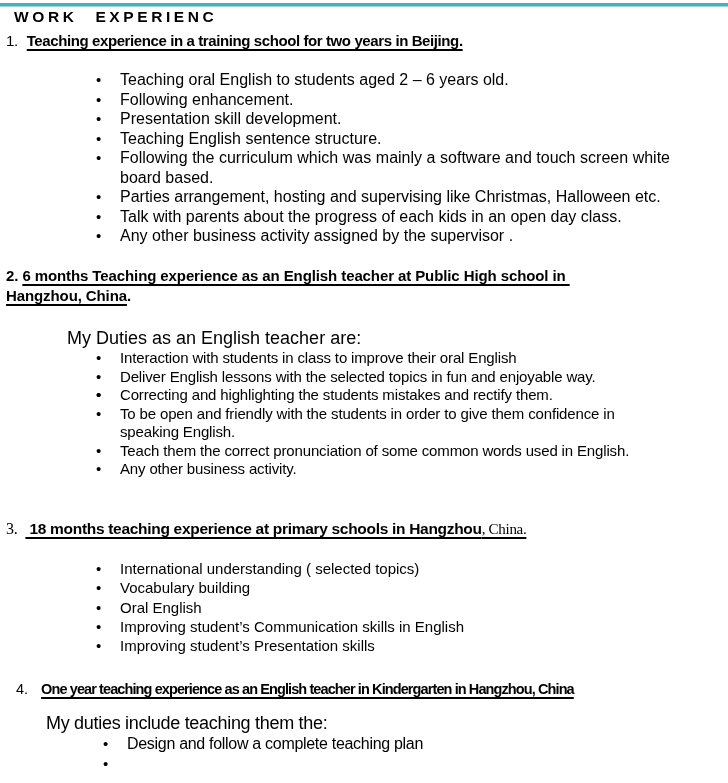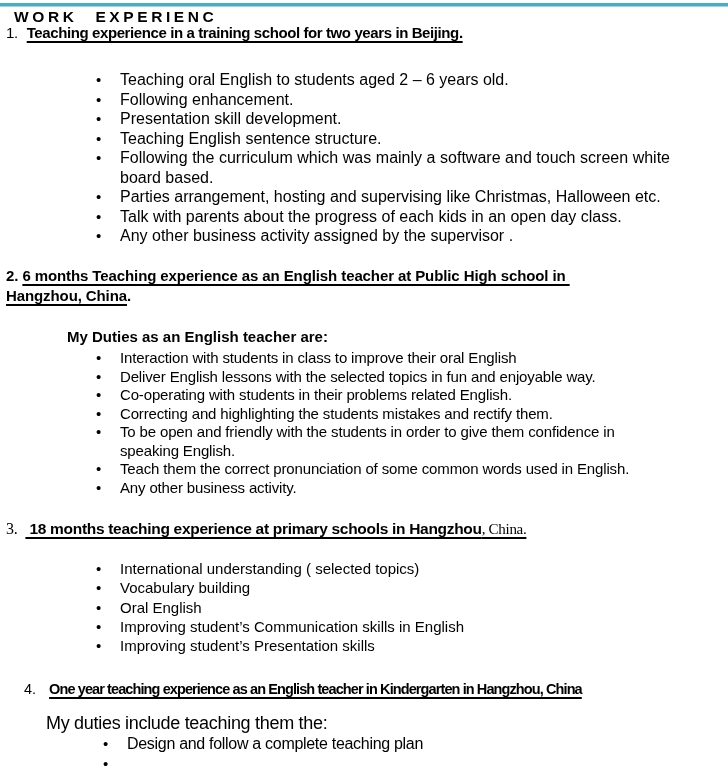--- a/index.html
+++ b/index.html
@@ -15,43 +15,43 @@
     position: absolute; left: 14px; top: 8px;
     font-family: "Liberation Sans", sans-serif; font-weight: bold;
     font-size: 15.5px; letter-spacing: 3.6px; word-spacing: 10px;
   }
   .heading {
     position: absolute; font-weight: bold; font-size: 15px; line-height: 20px;
     white-space: nowrap;
   }
   .heading .num { font-weight: normal; }
   .heading .u { text-decoration: underline; text-decoration-thickness: 2px; text-underline-offset: 3px; }
-  .h1 { left: 6px; top: 23px; font-size: 15px; letter-spacing: -0.4px; }
+  .h1 { left: 6px; top: 31px; font-size: 15px; letter-spacing: -0.4px; }
   .h1 .num { font-weight: normal; margin-right: 9px; }
   .h2 { left: 6px; top: 266px; font-size: 15px; letter-spacing: -0.1px; line-height: 20px; }
   .h2 .num { font-weight: bold; }
   .h3 { left: 6px; top: 519px; font-size: 15.5px; letter-spacing: -0.3px; }
   .h3 .num { font-family: "Liberation Serif", serif; font-weight: normal; font-size: 16px; margin-right: 8px; }
   .h3 .serif { font-family: "Liberation Serif", serif; font-weight: normal; font-size: 15px; }
-  .h4 { left: 24px; top: 679px; font-size: 14.5px; letter-spacing: -0.9px; text-align: center; }
+  .h4 { left: 16px; top: 679px; font-size: 14.5px; letter-spacing: -0.9px; text-align: center; }
   .h4 .num { font-weight: normal; margin-right: 13px; letter-spacing: 0; }
 
   ul.blist { position: absolute; margin: 0; padding: 0; list-style: none; }
   ul.blist li { position: relative; padding-left: 24px; }
   ul.blist li .dot {
     position: absolute; left: 0; top: 0; font-size: 15px;
   }
   .l1 { left: 96px; top: 70px; width: 600px; font-size: 16px; line-height: 19.5px; }
   .l2 { left: 96px; top: 349px; width: 570px; font-size: 15px; line-height: 18.5px; letter-spacing: -0.15px; }
   .l3 { left: 96px; top: 559px; width: 420px; font-size: 15px; line-height: 19.3px; }
   .l4 { left: 103px; top: 734px; width: 620px; font-size: 16px; line-height: 20px; letter-spacing: -0.3px; }
   .l4 li { padding-left: 21px; }
 
   .intro { position: absolute; white-space: nowrap; }
-  .intro2 { left: 67px; top: 328px; font-size: 15px; font-weight: bold; }
+  .intro2 { left: 67px; top: 328px; font-size: 18px; }
   .intro4 { left: 46px; top: 713px; font-size: 18px; letter-spacing: -0.3px; }
 </style>
 </head>
 <body>
 
 <div class="top-rule"></div>
 <div class="section-title">WORK EXPERIENC</div>
 
 <div class="heading h1">
   <span class="num">1.</span><span class="u">Teaching experience in a training school for two years in Beijing.</span>
@@ -68,21 +68,21 @@
 </ul>
 
 <div class="heading h2">
   <span class="num">2.</span> <span class="u" style="white-space:pre;margin-top:20px;">6 months Teaching experience as an English teacher at Public High school in </span><br>
   <span class="u">Hangzhou, China</span><span>.</span>
 </div>
 <div class="intro intro2">My Duties as an English teacher are:</div>
 <ul class="blist l2">
   <li><span class="dot">•</span><span>Interaction with students in class to improve their oral English</span></li>
   <li><span class="dot">•</span><span>Deliver English lessons with the selected topics in fun and enjoyable way.</span></li>
-  <li><span class="dot">•</span><span>Co-operating with students in their problems related English.</span></li>
+  <li><span class="dot">•</span></li>
   <li><span class="dot">•</span><span>Correcting and highlighting the students mistakes and rectify them.</span></li>
   <li><span class="dot">•</span><span>To be open and friendly with the students in order to give them confidence in speaking English.</span></li>
   <li><span class="dot">•</span><span>Teach them the correct pronunciation of some common words used in English.</span></li>
   <li><span class="dot">•</span><span>Any other business activity.</span></li>
 </ul>
 
 <div class="heading h3">
   <span class="num">3.</span><span class="u"><span style="white-space:pre;"> 18 months teaching experience at primary schools in Hangzhou</span><span class="serif">, China.</span></span>
 </div>
 <ul class="blist l3">

